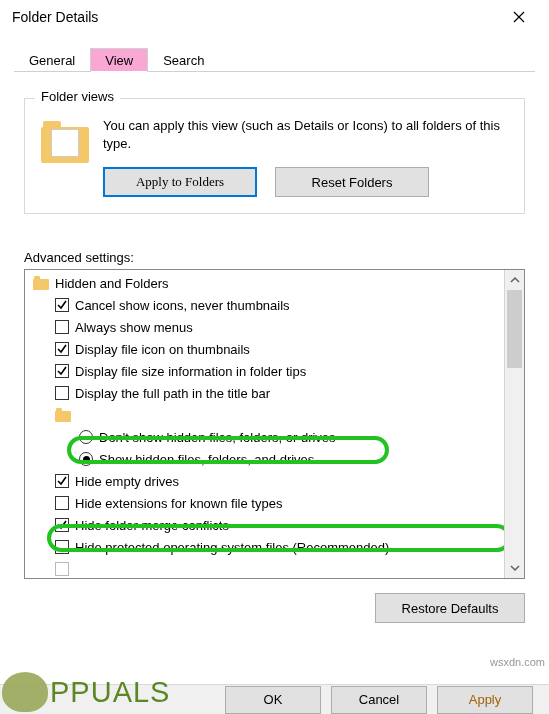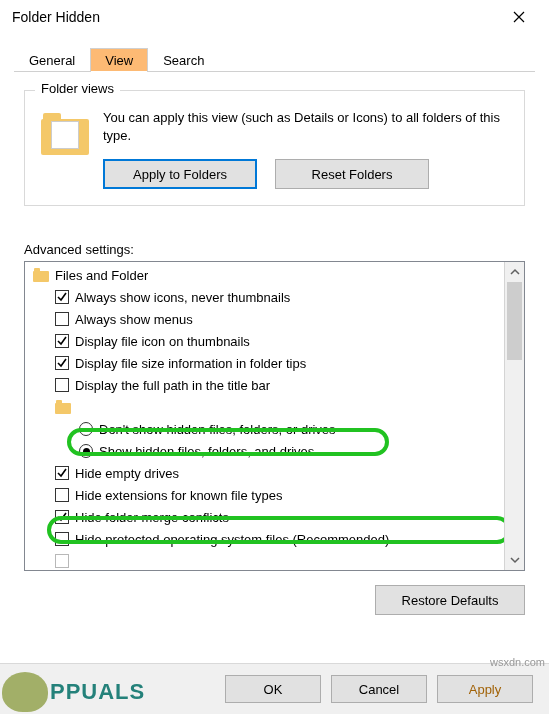--- a/index.html
+++ b/index.html
@@ -8,38 +8,38 @@
   
   .titlebar { display: flex; align-items: center; height: 34px; padding: 0 8px 0 12px; border-bottom: 1px solid #fff; }
   .titlebar .title { font-size: 14px; flex: 1; color: #000; }
   .titlebar .close { width: 44px; height: 30px; display:flex; align-items:center; justify-content:center; cursor:pointer; }
   .titlebar .close svg { width:12px; height:12px; }
 
   
   .tabbar { display:flex; align-items:flex-end; height: 28px; padding-left: 14px; margin-top: 10px; position:relative; }
   .tabbar::after { content:""; position:absolute; left:14px; right:14px; bottom:0; height:1px; background:#d0d0d0; }
   .tab { padding: 4px 14px; font-size:13px; color:#000; border:1px solid transparent; border-bottom:none; position:relative; cursor:pointer; }
-  .tab.active { border-color:#d0d0d0; background:#fdba74; z-index:2; }
+  .tab.active { border-color:#d0d0d0; background:#f9a8d4; z-index:2; }
   .tab.active::after { content:""; position:absolute; left:0; right:0; bottom:-1px; height:2px; background:#fff; }
 
   
   .content { padding: 10px 24px 0 24px; }
 
   
-  .group { border:1px solid #d9d9d9; position:relative; padding: 18px 16px 16px 16px; margin-top:8px; }
+  .group { border:1px solid #d9d9d9; position:relative; padding: 18px 16px 16px 16px; margin-top:16px; }
   .group-title { position:absolute; top:-10px; left:10px; background:#fff; padding:0 6px; font-size:13px; color:#000; }
   .fv-row { display:flex; gap:14px; align-items:flex-start; }
   .folder-icon { width:48px; height:44px; margin-top:4px; position:relative; }
   .folder-icon .back { position:absolute; left:0; top:6px; width:48px; height:36px; background:#f4c869; border-radius:2px; }
   .folder-icon .tab2 { position:absolute; left:2px; top:0; width:18px; height:10px; background:#f4c869; border-radius:2px 2px 0 0; }
   .folder-icon .sheet { position:absolute; left:10px; top:8px; width:28px; height:28px; background:#fff; border:1px solid #ccc; }
   .fv-text { flex:1; font-size:13px; line-height:1.4; color:#000; }
   .fv-buttons { display:flex; gap:18px; margin-top:14px; }
   .btn { min-width:154px; height:30px; font-size:13px; background:#e1e1e1; border:1px solid #adadad; cursor:pointer; display:flex; align-items:center; justify-content:center; color:#000; }
-  .btn.focus { border:2px solid #0078d7; background:#e1e1e1; }
+  .btn.focus { border:2px solid #0078d7; background:#e1e1e1;font-family:Liberation Serif, serif; }
 
   
   .adv-label { font-size:13px; margin-top:36px; color:#000; }
   .listbox-wrap { display:flex; border:1px solid #828790; height:310px; margin-top:4px; }
   .listbox { flex:1; overflow:hidden; padding:2px 0 0 4px; font-size:13px; color:#000; position:relative; }
   .vscroll { width:20px; background:#f0f0f0; border-left:1px solid #d4d4d4; display:flex; flex-direction:column; }
   .vscroll .arrow { height:20px; display:flex; align-items:center; justify-content:center; cursor:pointer; }
   .vscroll .track { flex:1; position:relative; }
   .vscroll .thumb { position:absolute; left:2px; right:2px; top:0; height:78px; background:#cdcdcd; }
   .vscroll svg { width:10px; height:10px; }
@@ -60,35 +60,35 @@
 
   .highlight { position:absolute; border:4px solid #21c221; border-radius:18px; pointer-events:none; }
   .hl1 { left:42px; top:166px; width:322px; height:28px; }
   .hl2 { left:22px; top:254px; width:464px; height:28px; }
 
   
   .restore-row { display:flex; justify-content:flex-end; margin-top:14px; }
   .restore-row .btn { min-width:150px; }
 
   
-  .bottombar { position:absolute; left:0; right:0; bottom:0; height:51px; background:#f0f0f0; border-top:1px solid #d9d9d9; display:flex; align-items:center; justify-content:flex-end; gap:10px; padding-right:16px; }
+  .bottombar { position:absolute; left:0; right:0; bottom:0; height:30px; background:#f0f0f0; border-top:1px solid #d9d9d9; display:flex; align-items:center; justify-content:flex-end; gap:10px; padding-right:16px; }
   .bottombar .btn { min-width:96px; height:28px; }
   .btn.disabled { color:#a16207; cursor:default; }
 
   
   .watermark { position:absolute; left:2px; bottom:2px; display:flex; align-items:center; gap:2px; pointer-events:none; opacity:0.9; }
   .watermark .wm-icon { width:46px; height:40px; background:#9aa85a; border-radius:50% 50% 45% 45%; position:relative; }
-  .watermark .wm-text { font-family: Arial Black, Arial, sans-serif; font-size:22px; font-weight:700; color:#0f766e; letter-spacing:1px; }
+  .watermark .wm-text { font-family: Arial Black, Arial, sans-serif; font-size:29px; font-weight:400; color:#4d7c0f; letter-spacing:1px; }
   .site { position:absolute; right:4px; bottom:46px; font-size:11px; color:#989898; }
 </style>
 </head>
 <body>
 
 <div class="titlebar">
-  <span class="title">Folder Hidden</span>
+  <span class="title">Folder Details</span>
   <div class="close">
     <svg viewBox="0 0 12 12">
         <path d="M1 1 L11 11 M11 1 L1 11" stroke="#000" stroke-width="1.2" fill="none"></path>
       </svg>
   </div>
 </div>
 
 <div class="tabbar">
   <div class="tab">General</div>
   <div class="tab active">View</div>
@@ -114,30 +114,30 @@
       </div>
     </div>
   </div>
 
   <div class="adv-label">Advanced settings:</div>
 
   <div class="listbox-wrap">
     <div class="listbox">
       <div class="node">
         <span class="mini-folder"></span>
-        <span class="node-label">Files and Folder</span>
-      </div>
-
-      <div class="node indent1">
-        <span class="chk checked">
-            <svg viewBox="0 0 12 12">
-              <path d="M2 6 L5 9 L10 2" stroke="#000" stroke-width="1.6" fill="none"></path>
-            </svg>
-          </span>
-        <span class="node-label">Always show icons, never thumbnails</span>
+        <span class="node-label">Hidden and Folders</span>
+      </div>
+
+      <div class="node indent1">
+        <span class="chk checked">
+            <svg viewBox="0 0 12 12">
+              <path d="M2 6 L5 9 L10 2" stroke="#000" stroke-width="1.6" fill="none"></path>
+            </svg>
+          </span>
+        <span class="node-label">Cancel show icons, never thumbnails</span>
       </div>
       <div class="node indent1">
         <span class="chk"></span>
         <span class="node-label">Always show menus</span>
       </div>
       <div class="node indent1">
         <span class="chk checked">
             <svg viewBox="0 0 12 12">
               <path d="M2 6 L5 9 L10 2" stroke="#000" stroke-width="1.6" fill="none"></path>
             </svg>

